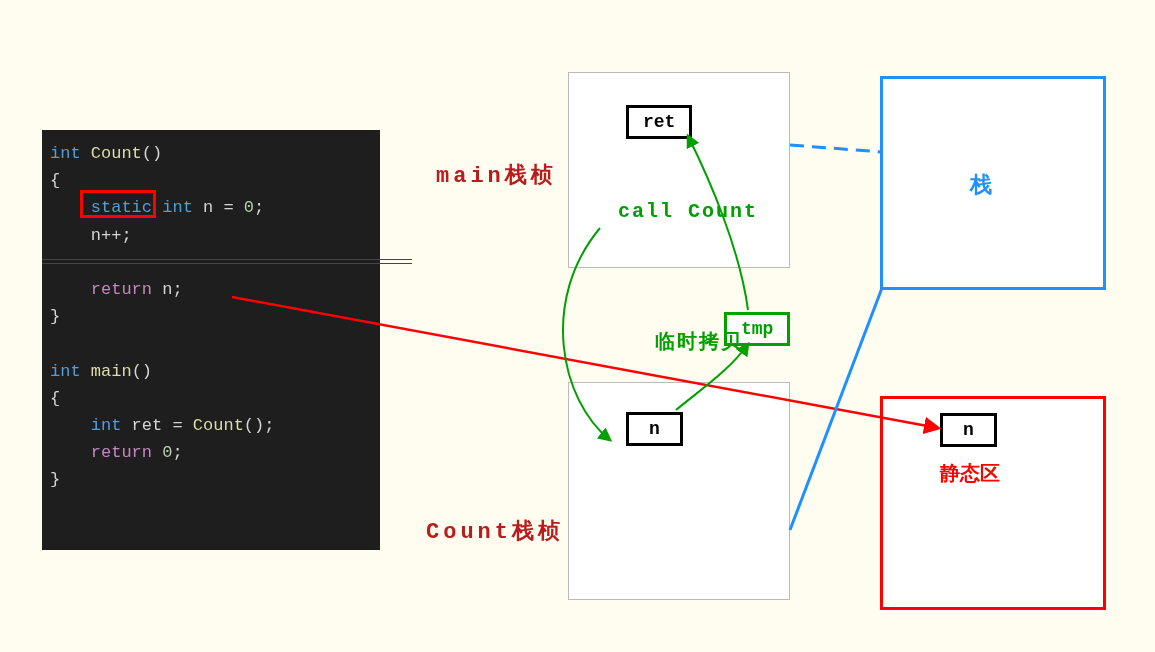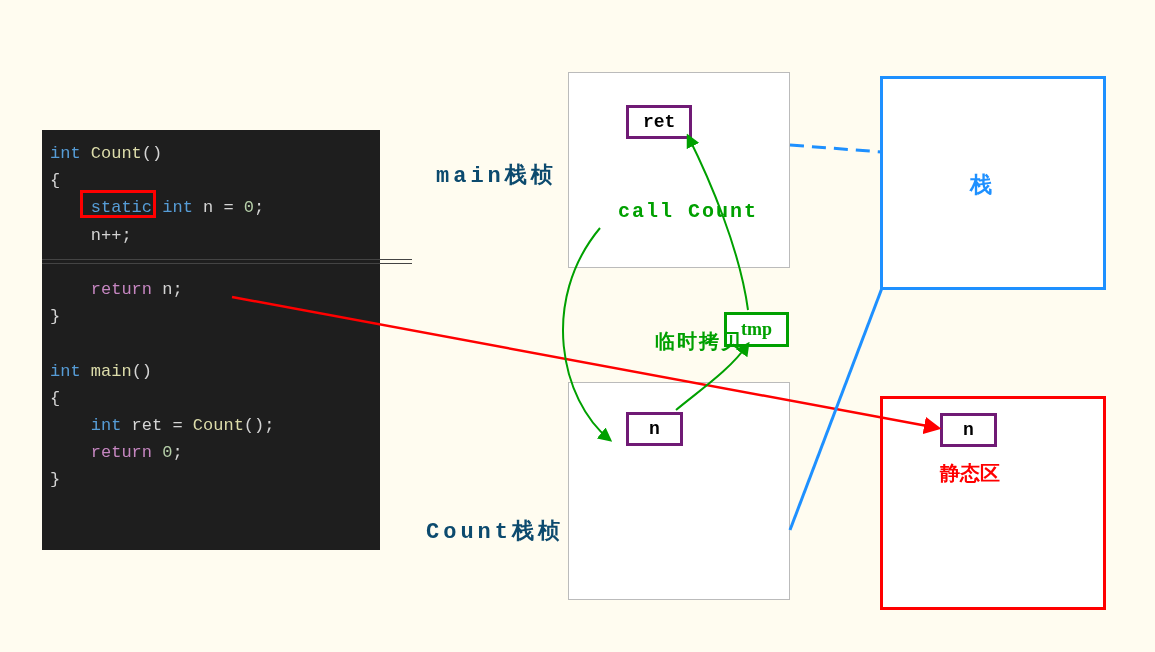--- a/index.html
+++ b/index.html
@@ -50,34 +50,34 @@
     border: 3px solid #1e90ff;
     background: #ffffff;
   }
   .static-area-box {
     position: absolute;
     border: 3px solid #ff0000;
     background: #ffffff;
   }
   .var-box {
     position: absolute;
-    border: 3px solid #701a75;
+    border: 3px solid #000000;
     background: #fff;
     font-weight: bold;
     font-size: 18px;
     text-align: left;
     padding: 4px 14px;
   }
-  .var-box.green { border-color: #00a000; color: #00a000; font-family: Liberation Serif, serif; }
+  .var-box.green { border-color: #00a000; color: #00a000; }
   .label {
     position: absolute;
     font-weight: bold;
     font-size: 22px;
     letter-spacing: 4px;
-    color: #0c4a6e;
+    color: #b91c1c;
   }
   .label-red  { color: #ff0000; }
   .label-blue { color: #1e90ff; }
   .label-green{ color: #00a000; font-weight: bold; font-size: 20px; letter-spacing: 2px; position:absolute;text-align:right;}
   svg.overlay {
     position: absolute;
     left: 0; top: 0;
     width: 1155px; height: 652px;
     pointer-events: none;
   }

